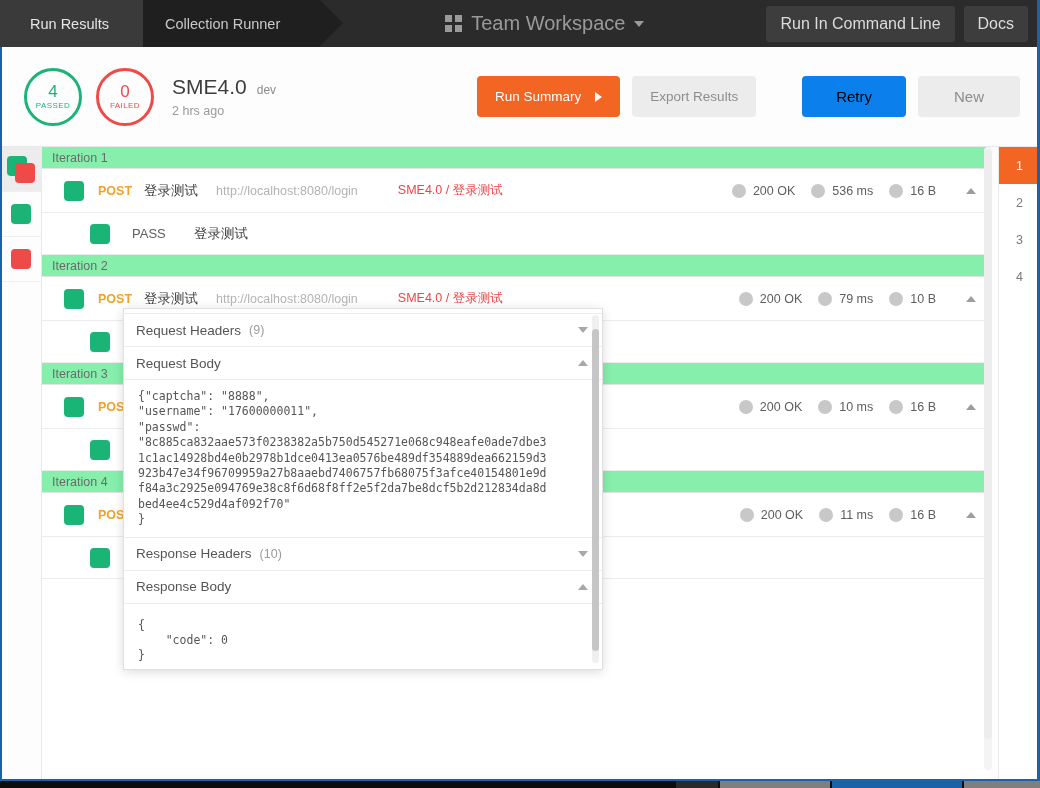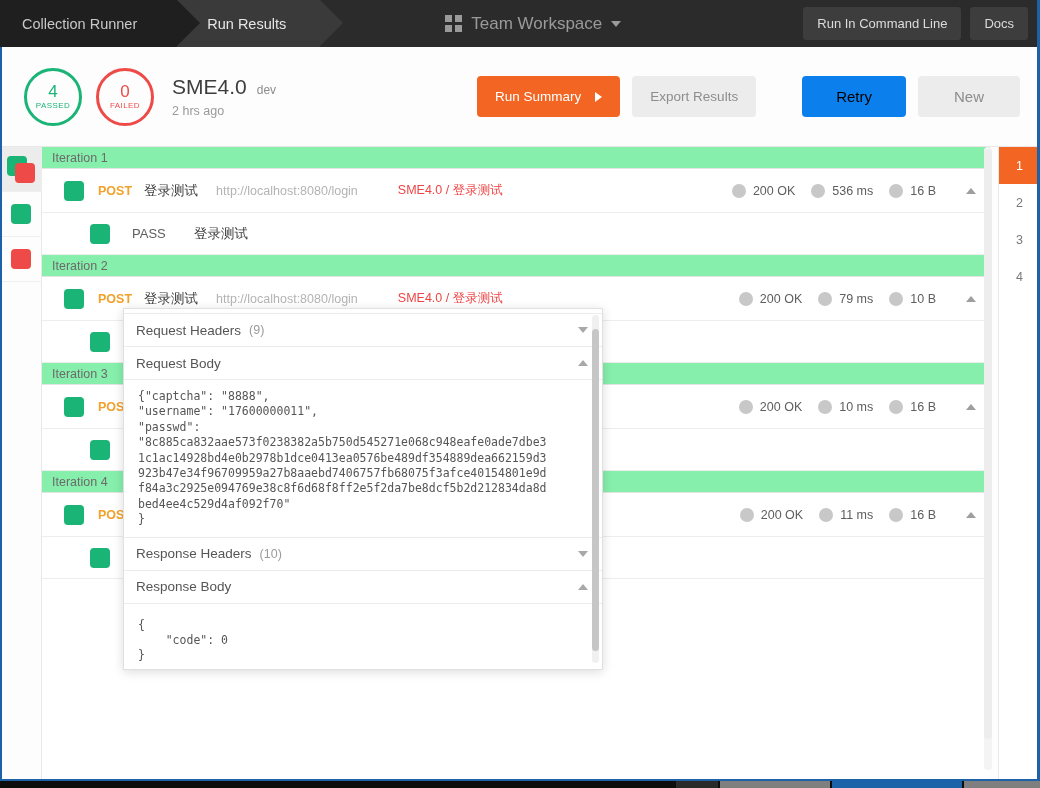--- a/index.html
+++ b/index.html
@@ -45,21 +45,21 @@
     z-index: 3;
   }
   .tab.active .notch-r { border-left-color: #3a3a3a; }
   .tab.t1 { z-index: 4; }
   .tab.t2 { z-index: 2; padding-left: 30px; }
 
   .ws {
     display: flex; align-items: center; gap: 9px;
     margin-left: 125px;
     color: #9a9a9a;
-    font-size: 17px;
+    font-size: 20px;
     cursor: pointer;
   }
   .grid-ico {
     display: grid;
     grid-template-columns: 7px 7px;
     grid-template-rows: 7px 7px;
     gap: 3px;
   }
   .grid-ico i { background: #9a9a9a; display: block; }
   .caret-d {
@@ -71,21 +71,21 @@
 
   .topright {
     margin-left: auto;
     display: flex; align-items: center; gap: 9px;
     padding-right: 12px;
   }
   .dkbtn {
     background: #3d3d3d;
     color: #dcdcdc;
     border: none;
-    font-size: 13px;
+    font-size: 16px;
     font-family: "Liberation Sans", sans-serif;
     padding: 9px 14px;
     border-radius: 3px;
     cursor: pointer;
     white-space: nowrap;
   }
 
   
   .summary {
     position: absolute; top: 47px; left: 0;
@@ -304,26 +304,26 @@
   }
   .taskbar .seg { position: absolute; top: 0; height: 7px; }
 </style>
 </head>
 <body>
 
 <div id="app">
 
   <div class="topbar">
     <div class="tabs">
+      <div class="tab t2 active">
+        <span>Run Results</span>
+        <span class="notch-r"></span>
+      </div>
       <div class="tab t1">
         <span>Collection Runner</span>
-        <span class="notch-r"></span>
-      </div>
-      <div class="tab t2 active">
-        <span>Run Results</span>
         <span class="notch-r"></span>
       </div>
     </div>
 
     <div class="ws">
       <span class="grid-ico">
           <i></i>
           <i></i>
           <i></i>
           <i></i>

